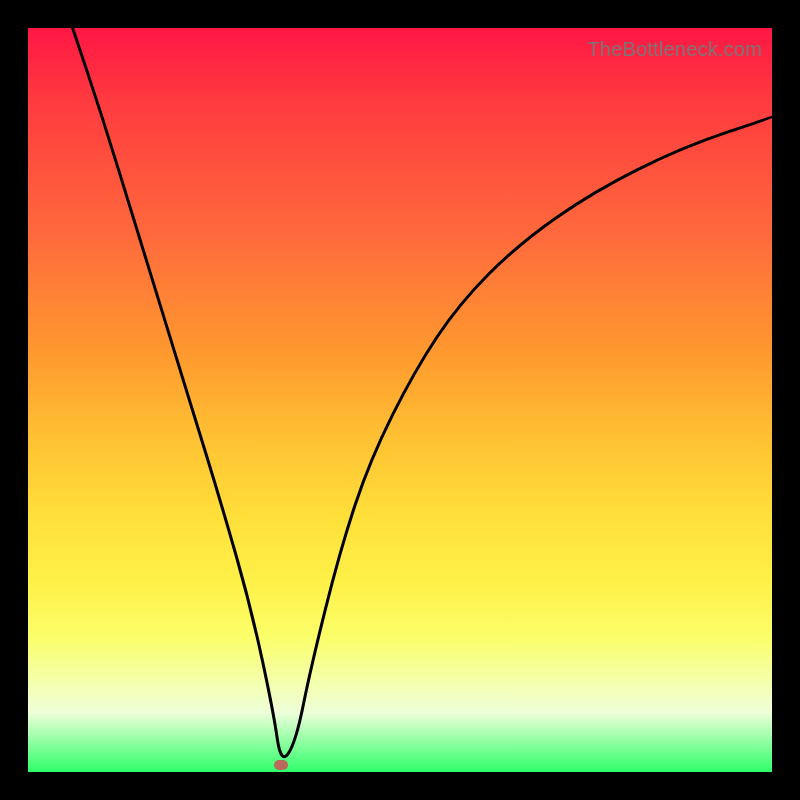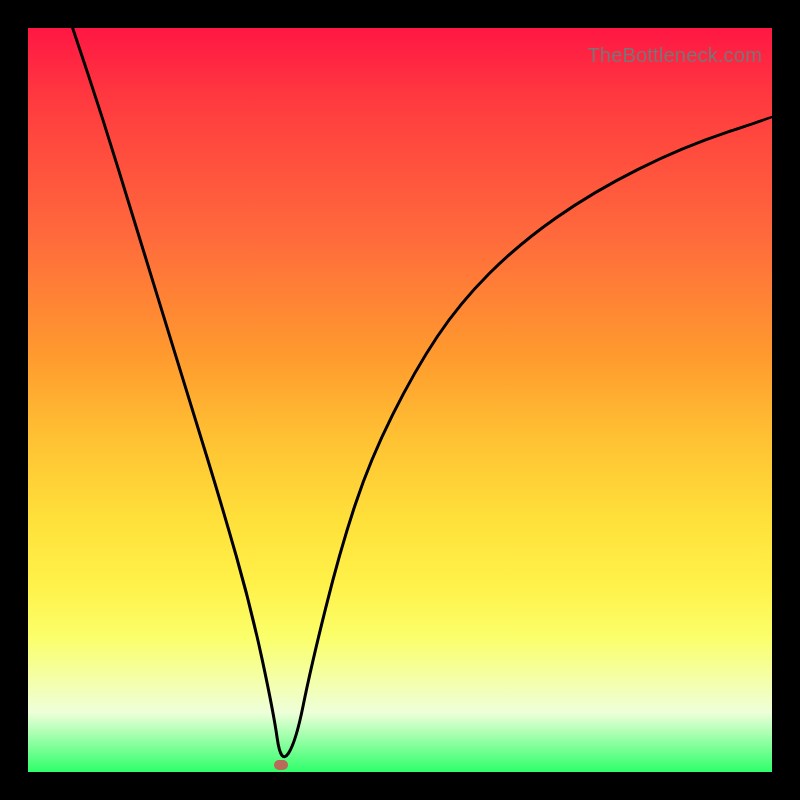--- a/index.html
+++ b/index.html
@@ -33,21 +33,21 @@
       #ffc133 55%,
       #ffe03a 66%,
       #fff24a 75%,
       #fbff6b 82%,
       #eeffd9 92%,
       #2eff6a 100%
     );
   }
   .watermark {
     position: absolute;
-    top: 16px;
+    top: 10px;
     right: 10px;
     color: #777;
     font-size: 20px;
     letter-spacing: 0.2px;
     user-select: none;
   }
   svg.curve {
     position: absolute;
     left: 0;
     top: 0;

